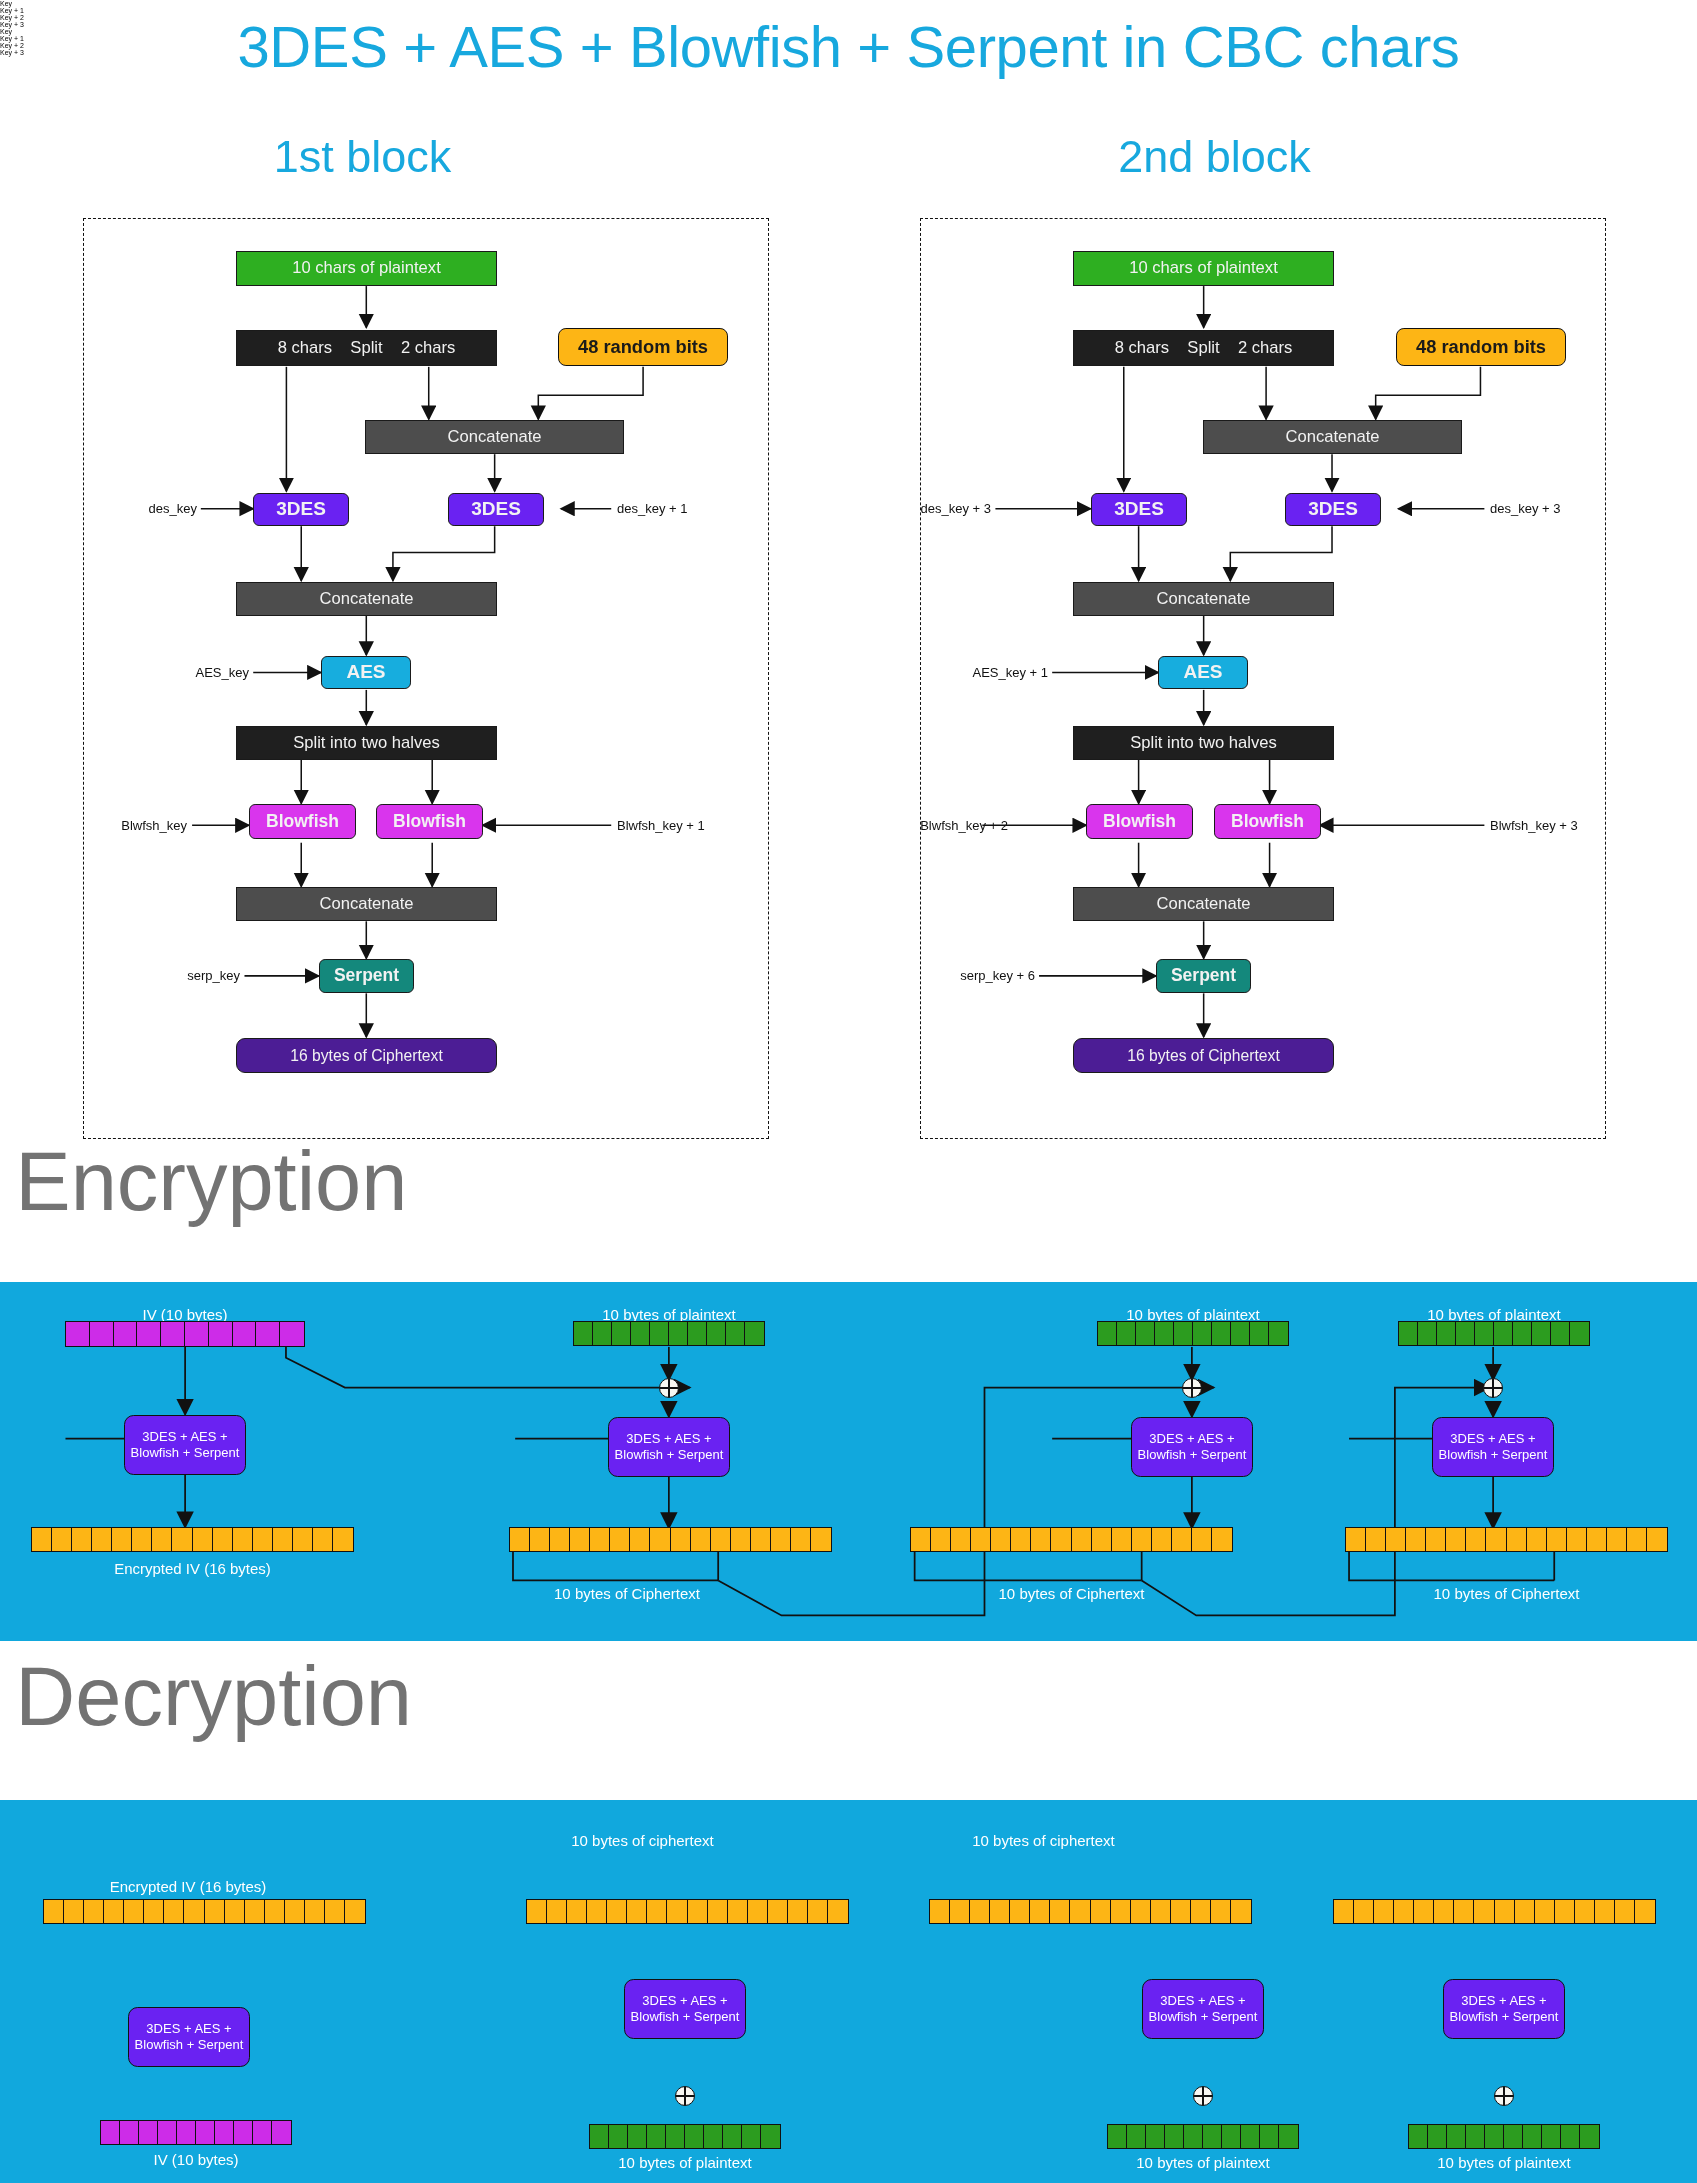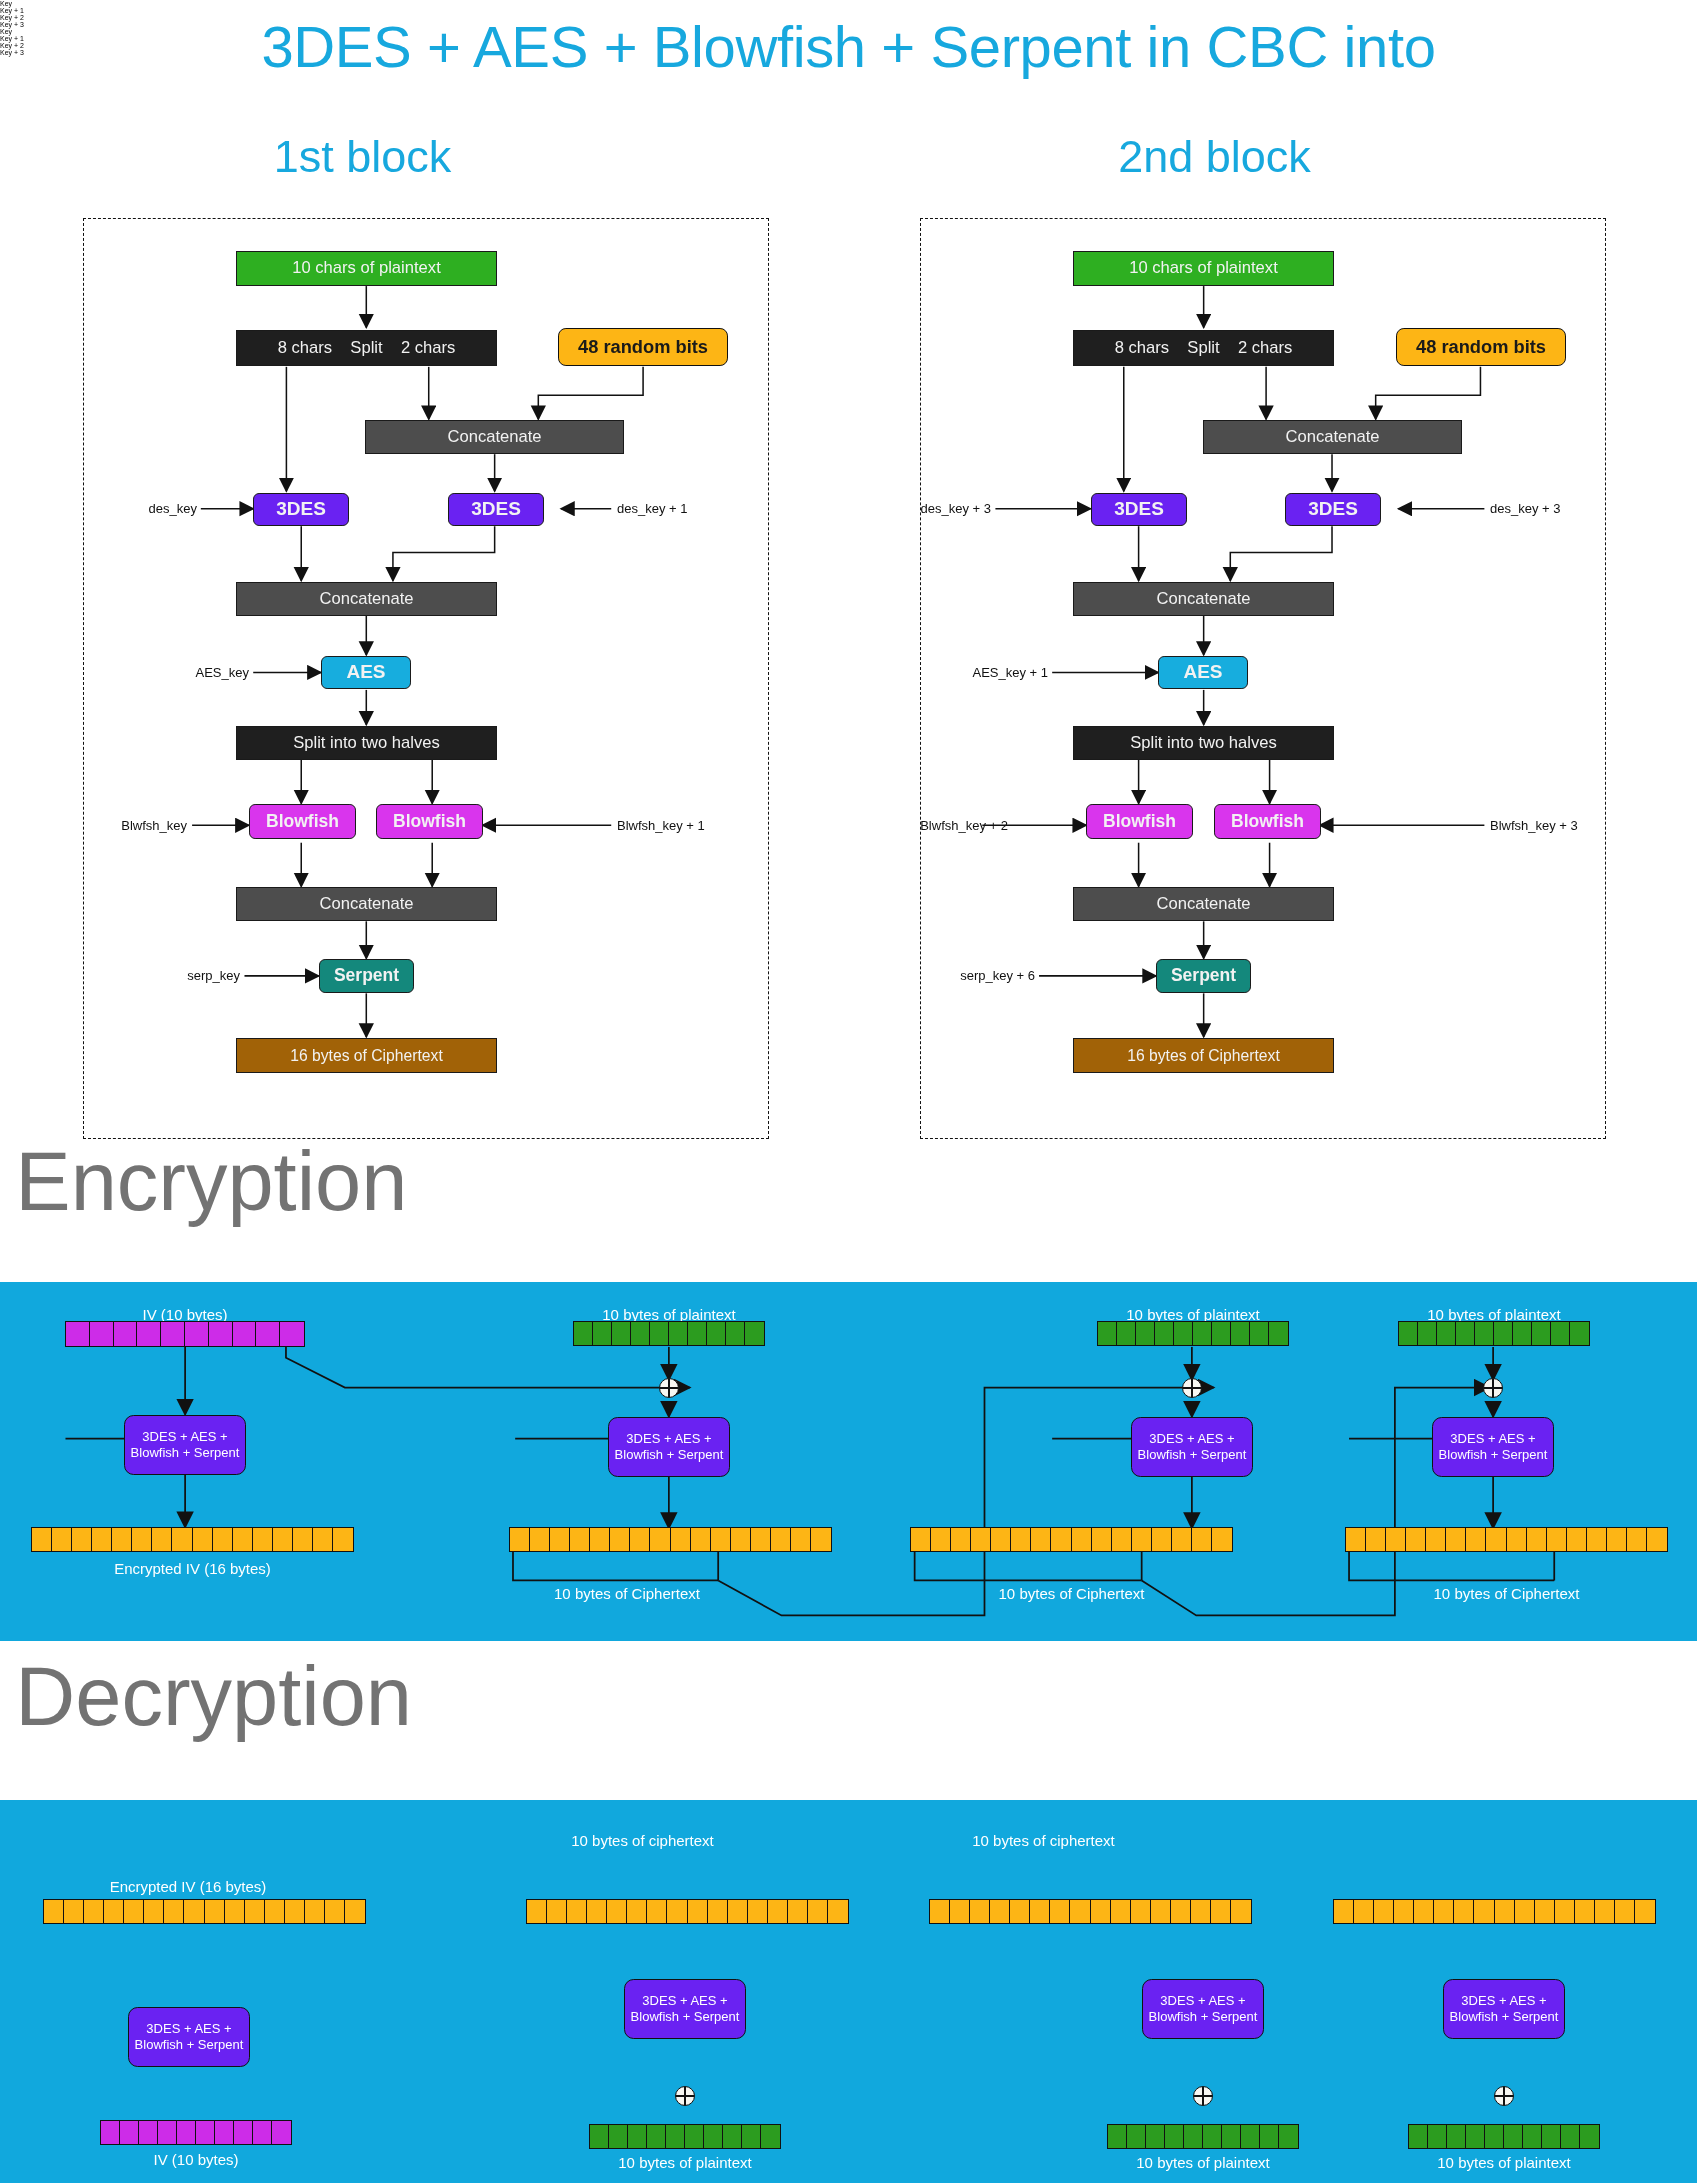--- a/index.html
+++ b/index.html
@@ -32,21 +32,21 @@
   }
   .n-green   { background:#2eaf21; }
   .n-black   { background:#1f1f1f; }
   .n-gray    { background:#4d4d4d; }
   .n-orange  { background:#fdb515; color:#1a1a1a; font-weight:bold;
                border-radius:7.9px; border:1.3px solid #111; }
   .n-3des    { background:#6a22f2; font-weight:bold; border-radius:6.1px; }
   .n-aes     { background:#17ADDE; font-weight:bold; border-radius:6.1px; }
   .n-blow    { background:#d935ed; font-weight:bold; border-radius:6.1px; }
   .n-serp    { background:#14887c; font-weight:bold; border-radius:6.1px; }
-  .n-cipher  { background:#a16207; }
+  .n-cipher  { background:#4c1d95;border-radius:9px; }
 
   .keylabel {
     position:absolute; font-size:13px; color:#111; white-space:nowrap;
     display:flex; align-items:center;
   }
   .keylabel.right { justify-content:flex-end;text-align:center; }
 
   
   .wires { position:absolute; left:0; top:0; pointer-events:none; }
 
@@ -88,21 +88,21 @@
   }
   .xor:before, .xor:after {
     content:""; position:absolute; background:#111;
   }
   .xor:before { left:50%; top:0; width:1.3px; height:100%; margin-left:-0.7px; }
   .xor:after  { top:50%; left:0; height:1.3px; width:100%;  margin-top:-0.7px; }
 </style>
 </head>
 <body>
 
-<div id="main-title">3DES + AES + Blowfish + Serpent in CBC into</div>
+<div id="main-title">3DES + AES + Blowfish + Serpent in CBC chars</div>
 <div class="block-title" id="block1-title">1st block</div>
 <div class="block-title" id="block2-title">2nd block</div>
 
 <div class="dashed-box" id="block1-box"></div>
 <div class="dashed-box" id="block2-box"></div>
 
 <svg class="wires" width="1697" height="1179" viewBox="0 0 3887 2700">
   <defs>
     <marker id="ah" markerWidth="12" markerHeight="12" refX="9" refY="5" orient="auto">
       <path d="M0,0 L10,5 L0,10 z" fill="#111"></path>

